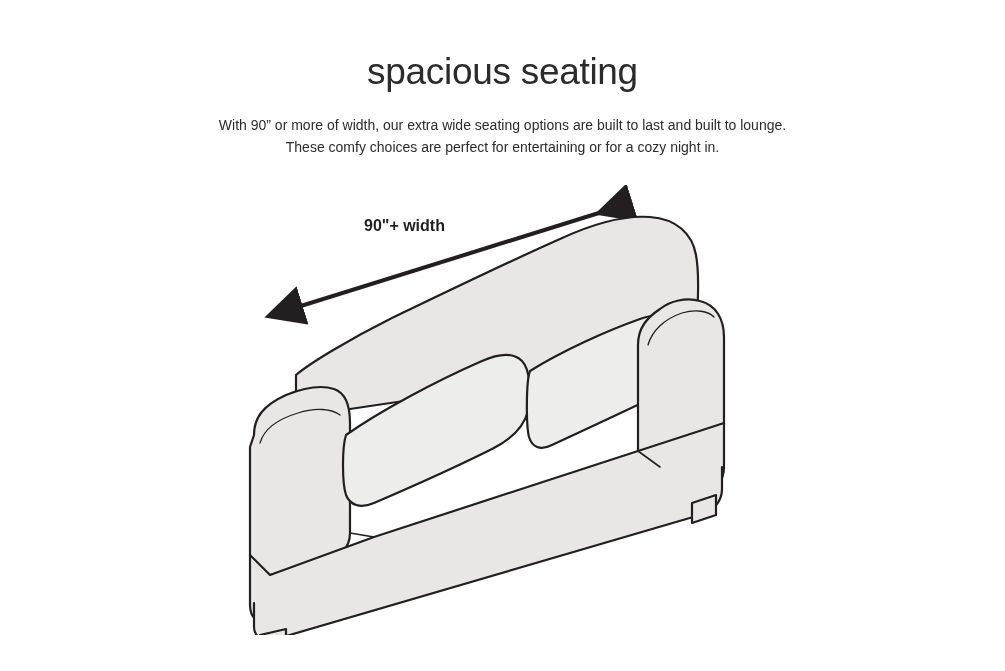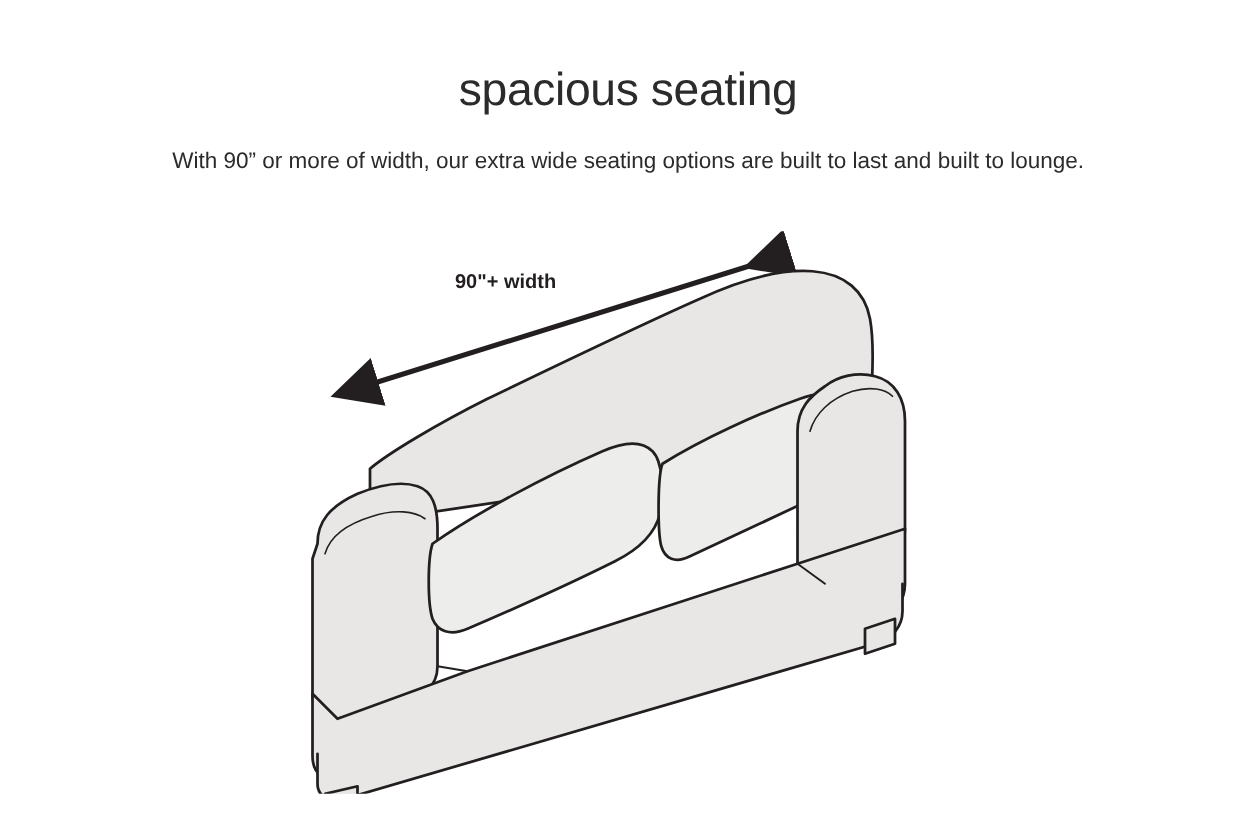--- a/index.html
+++ b/index.html
@@ -31,21 +31,21 @@
     letter-spacing: -0.3px;
     color: #2b2b2b;
     line-height: 1.1;
   }
   .subcopy {
     position: absolute;
     top: 115px;
     left: 0;
     width: 1005px;
     text-align: center;
-    font-size: 18px;
+    font-size: 14px;
     font-weight: normal;
     color: #2b2b2b;
     line-height: 1.55;
   }
   .subcopy .line {
     display: block;
   }
   .dim-label {
     position: absolute;
     top: 217px;
@@ -66,20 +66,21 @@
 </style>
 </head>
 <body>
 
 <div class="page">
 
   <div class="headline">spacious seating</div>
 
   <div class="subcopy">
     <span class="line">With 90” or more of width, our extra wide seating options are built to last and built to lounge.</span>
+    <span class="line">These comfy choices are perfect for entertaining or for a cozy night in.</span>
   </div>
 
   <div class="dim-label">90"+ width</div>
 
   <svg class="art" style="top:185px; left:230px; width:420px; height:140px; position:absolute;" viewBox="0 0 420 140">
     <defs>
       <marker id="ah" markerWidth="10" markerHeight="10" refX="2" refY="5" orient="auto" markerUnits="strokeWidth">
         <path d="M10,0 L0,5 L10,10 z" fill="#231f20"></path>
       </marker>
       <marker id="ah2" markerWidth="10" markerHeight="10" refX="2" refY="5" orient="auto" markerUnits="strokeWidth">

